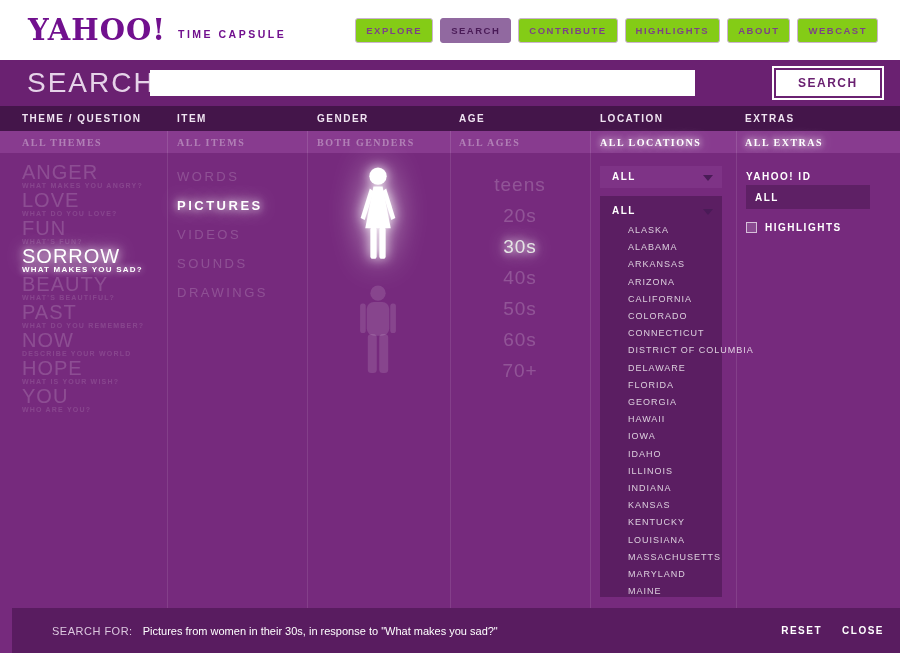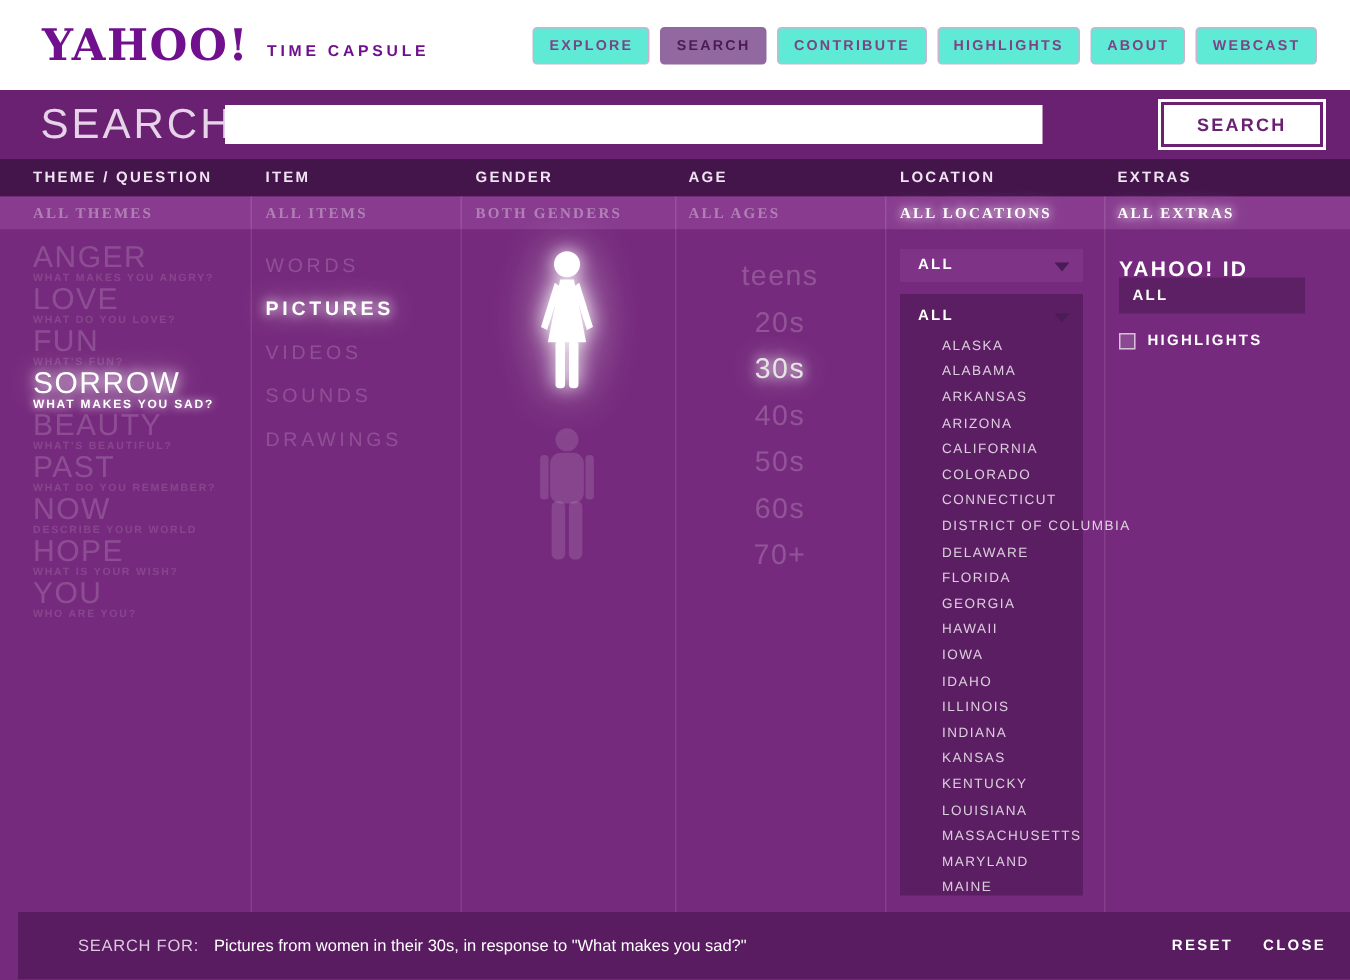--- a/index.html
+++ b/index.html
@@ -22,21 +22,21 @@
     font-family:"DejaVu Serif", serif; font-weight:bold;
     font-size:29px; color:#71108e; margin-left:28px; letter-spacing:1px;
     cursor:pointer;
   }
   .product {
     font-size:10.5px; font-weight:bold; letter-spacing:2.5px;
     color:#71108e; margin-left:12px; margin-top:7px;
   }
   .nav { margin-left:auto; margin-right:22px; display:flex; gap:7px; }
   .nav-btn {
-    border:1px solid #cbb3d1; border-radius:3px; background:#5eead4;
+    border:1px solid #cbb3d1; border-radius:3px; background:#84cc16;
     color:#7c4386; font-size:9.5px; font-weight:bold; letter-spacing:1.5px;
     padding:6px 10px; cursor:pointer; font-family:"Liberation Sans",sans-serif;
   }
   .nav-btn.active { background:#9169a0; border-color:#9169a0; color:#4a1b57; }
 
   
   .searchbar { position:absolute; top:60px; left:0; width:900px; height:46px; background:#6a2171; }
   .searchbar .title {
     position:absolute; left:27px; top:7px; font-size:28px; font-weight:normal;
     color:#e6d3e9; letter-spacing:2px;
@@ -120,21 +120,21 @@
     background:#5b1e62; padding-top:4px;
   }
   .loc-panel-head { position:relative; height:22px; cursor:pointer; }
   .loc-row {
     font-size:9px; font-weight:normal; letter-spacing:1px; color:rgba(255,255,255,0.78);
     line-height:17.2px; padding-left:28px; cursor:pointer; white-space:nowrap;
   }
 
   
   .extras-label {
-    position:absolute; left:746px; top:18px; font-size:14px; font-weight:bold;
+    position:absolute; left:746px; top:18px; font-size:10px; font-weight:bold;
     letter-spacing:1.5px; color:#ffffff;text-align:right;
   }
   .extras-input {
     position:absolute; left:746px; top:32px; width:124px; height:24px;
     background:#5e2065; border:none; outline:none; color:#ffffff;
     font-size:10px; font-weight:bold; letter-spacing:1.5px; padding-left:9px;
     font-family:"Liberation Sans",sans-serif;
   }
   .extras-check { position:absolute; left:746px; top:69px; display:flex; align-items:center; cursor:pointer; }
   .checkbox {

